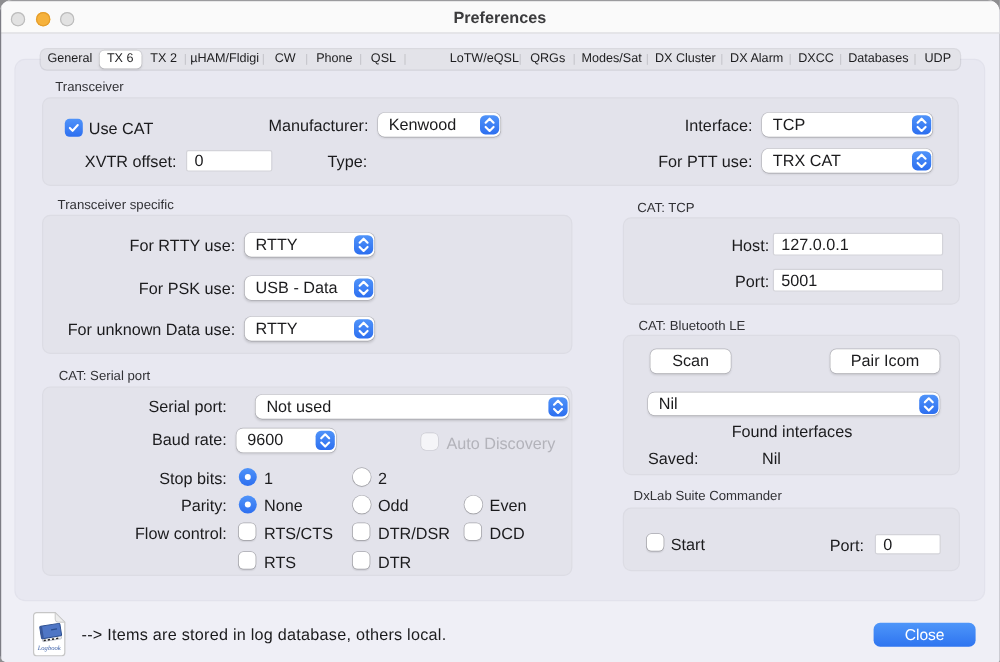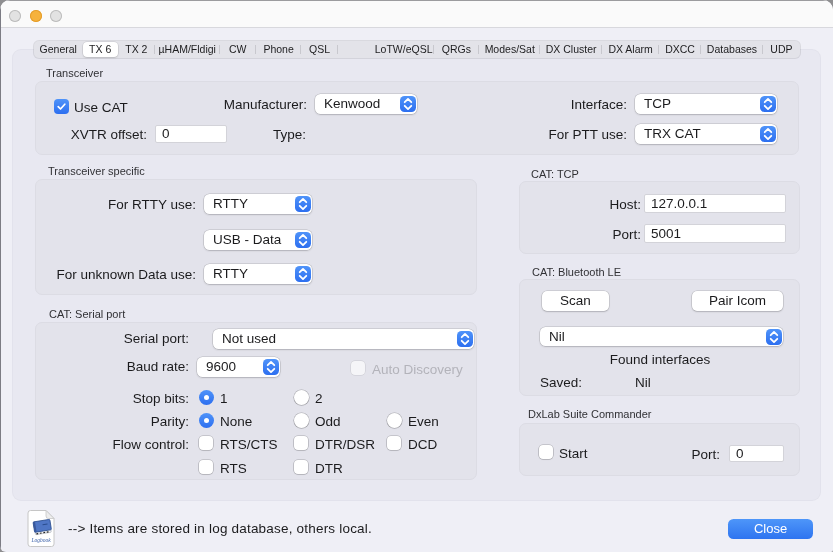--- a/index.html
+++ b/index.html
@@ -71,20 +71,21 @@
   font-size:13px; text-align:center; line-height:20px; }
 </style>
 </head>
 <body>
 <div id="win">
   <div id="pane"></div>
   <div id="titlebar">
     <div class="tl" style="left:9px; background:#e2e2e2; box-shadow:inset 0 0 0 1px #bcbcbc;"></div>
     <div class="tl" style="left:29.5px; background:#f6b23c; box-shadow:inset 0 0 0 1px #e49d2c;"></div>
     <div class="tl" style="left:49.5px; background:#e2e2e2; box-shadow:inset 0 0 0 1px #bcbcbc;"></div>
+    <div id="title">Preferences</div>
   </div>
   <div id="tabs">
       <div class="seg" style="width:51px;">General</div>
       <div class="seg sel" style="width:37px;">TX 6</div>
       <div class="seg" style="width:39px;">TX 2<span class="sep"></span></div>
       <div class="seg" style="width:68px;">µHAM/Fldigi<span class="sep"></span></div>
       <div class="seg" style="width:38px;">CW<span class="sep"></span></div>
       <div class="seg" style="width:48px;text-align:center;">Phone<span class="sep"></span></div>
       <div class="seg" style="width:38px;">QSL<span class="sep"></span></div>
       <div class="seg" style="width:63px;margin-left:36px;">LoTW/eQSL<span class="sep"></span></div>
@@ -147,20 +148,21 @@
         </svg>
       </span></div>
 
   <div class="rlab" style="left:40px; top:197px; width:156px;">For RTTY use:</div>
   <div class="popup" style="left:204px; top:194px; width:108px;">RTTY<span class="cap">
         <svg width="12" height="14" viewBox="0 0 12 14">
           <path d="M2.7 5.2 L6 1.9 L9.3 5.2" stroke="#fff" stroke-width="1.8" fill="none" stroke-linecap="round" stroke-linejoin="round"></path>
           <path d="M2.7 8.8 L6 12.1 L9.3 8.8" stroke="#fff" stroke-width="1.8" fill="none" stroke-linecap="round" stroke-linejoin="round"></path>
         </svg>
       </span></div>
+  <div class="rlab" style="left:40px; top:233px; width:156px;">For PSK use:</div>
   <div class="popup" style="left:204px; top:230px; width:108px;">USB - Data<span class="cap">
         <svg width="12" height="14" viewBox="0 0 12 14">
           <path d="M2.7 5.2 L6 1.9 L9.3 5.2" stroke="#fff" stroke-width="1.8" fill="none" stroke-linecap="round" stroke-linejoin="round"></path>
           <path d="M2.7 8.8 L6 12.1 L9.3 8.8" stroke="#fff" stroke-width="1.8" fill="none" stroke-linecap="round" stroke-linejoin="round"></path>
         </svg>
       </span></div>
   <div class="rlab" style="left:40px; top:267px; width:156px;">For unknown Data use:</div>
   <div class="popup" style="left:204px; top:264px; width:108px;">RTTY<span class="cap">
         <svg width="12" height="14" viewBox="0 0 12 14">
           <path d="M2.7 5.2 L6 1.9 L9.3 5.2" stroke="#fff" stroke-width="1.8" fill="none" stroke-linecap="round" stroke-linejoin="round"></path>

